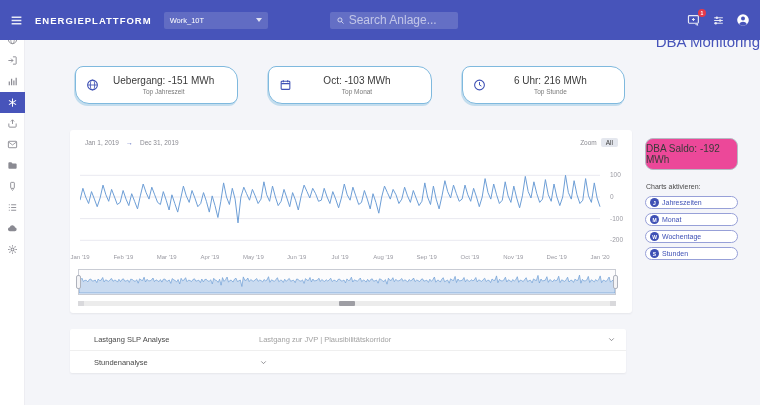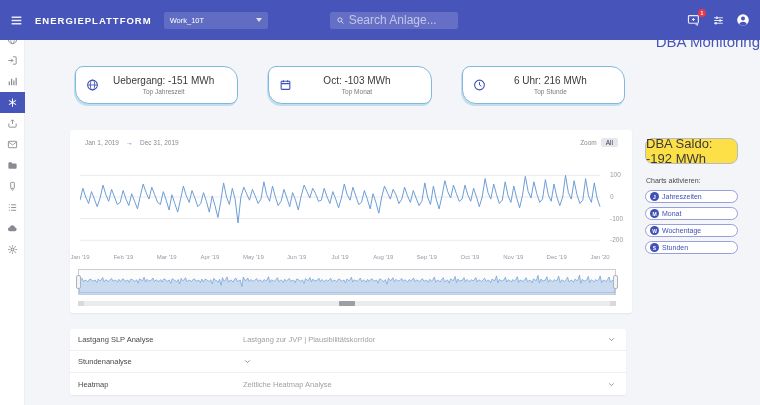--- a/index.html
+++ b/index.html
@@ -66,36 +66,36 @@
             border-radius:2px; cursor:ew-resize; }
   .handle.hl { left:-3px; } .handle.hr { right:-3px; }
   .scrollbar { position:absolute; left:8px; top:171px; width:538px; height:5px; background:#ececec; }
   .scrollbar .cap { position:absolute; top:0; width:6px; height:5px; background:#d9d9dc; cursor:pointer;}
   .scrollbar .cap.cl { left:0; } .scrollbar .cap.cr { right:0; }
   .scrollbar .thumb { position:absolute; top:0; left:50%; margin-left:-8px; width:16px; height:5px;
                       background:#9e9ea4; border-radius:1px; cursor:grab; }
 
   
   .side-panel { position:absolute; left:645px; top:138px; width:93px; }
-  .saldo { width:100%; height:26px; border:1px solid #b6bac4; border-radius:8px; background:#fde047;
-           display:flex; align-items:center; justify-content:center; font-size:13px; color:#3a3a3a; }
+  .saldo { width:100%; height:32px; border:1px solid #b6bac4; border-radius:8px; background:#ec4899;
+           display:flex; align-items:center; justify-content:center; font-size:10px; color:#3a3a3a; }
   .charts-label { font-size:7px; color:#4a4a4a; margin:13px 0 6px 1px; }
   .toggles { display:flex; flex-direction:column; gap:4px; }
   .toggle { width:100%; height:13px; border:1px solid #97a0d8; border-radius:8px; background:#fff;
             display:flex; align-items:center; gap:3px; padding:0 4px; cursor:pointer; }
   .toggle .tbadge { width:9px; height:9px; border-radius:50%; background:#3f51b5; color:#fff; font-size:5px;
                     font-weight:bold; display:flex; align-items:center; justify-content:center; flex:0 0 9px;}
   .toggle .tlabel { font-size:7px; color:#3f51b5; }
 
   
   .accordion { position:absolute; left:70px; top:329px; width:556px; background:#fff; border-radius:2px;
                box-shadow:0 1px 2px rgba(40,40,60,.07); }
   .acc-row { height:22px; display:flex; align-items:center; border-bottom:1px solid #efefef; cursor:pointer; }
   .acc-row:last-child { border-bottom:none; }
-  .acc-title { width:165px; margin-left:8px; font-size:7.5px; color:#4a4a4a; }
+  .acc-title { width:165px; margin-left:24px; font-size:7.5px; color:#4a4a4a; }
   .acc-desc { flex:1; font-size:7.5px; color:#a2a2a2; }
   .acc-chev { margin-right:10px; color:#6f6f74; display:flex; }
 </style>
 </head>
 <body>
 
 <header class="navbar">
   <div class="nav-left">
     <span class="icn" style="width:13px;height:13px;">
         <svg width="100%" height="100%" viewBox="0 0 24 24">
@@ -331,22 +331,13 @@
       </span>
     </div>
     <div class="acc-row">
       <div class="acc-title">Stundenanalyse</div>
      <span class="acc-chev">
         <svg width="9" height="9" viewBox="0 0 24 24">
           <path d="M6 9l6 6 6-6" fill="none" stroke="currentColor" stroke-width="2"></path>
         </svg>
       </span>
     </div>
-    <div class="acc-row">
-      <div class="acc-title">Heatmap</div>
-     <div class="acc-desc">Zeitliche Heatmap Analyse</div>
-     <span class="acc-chev">
-        <svg width="9" height="9" viewBox="0 0 24 24">
-          <path d="M6 9l6 6 6-6" fill="none" stroke="currentColor" stroke-width="2"></path>
-        </svg>
-      </span>
-    </div>
   </section>
 
 </body></html>

